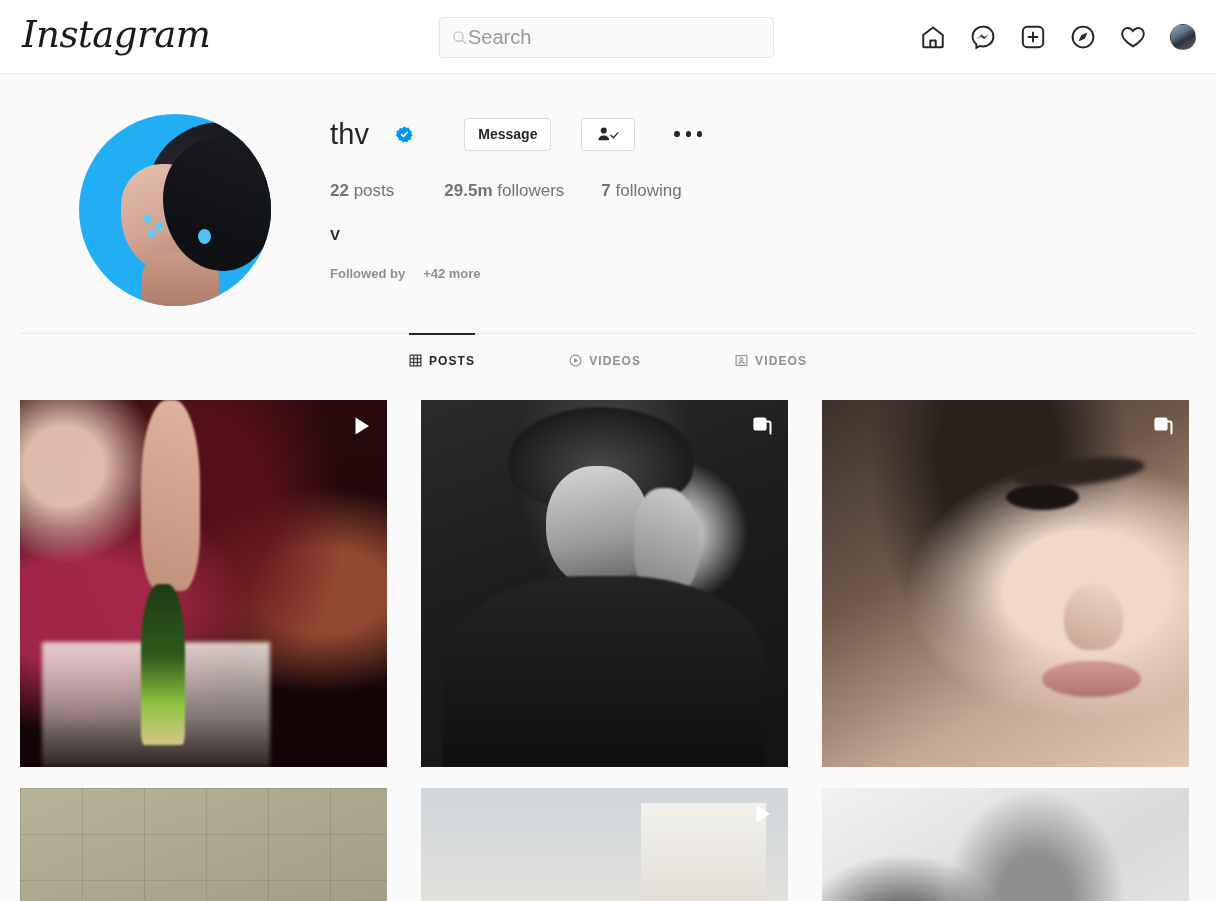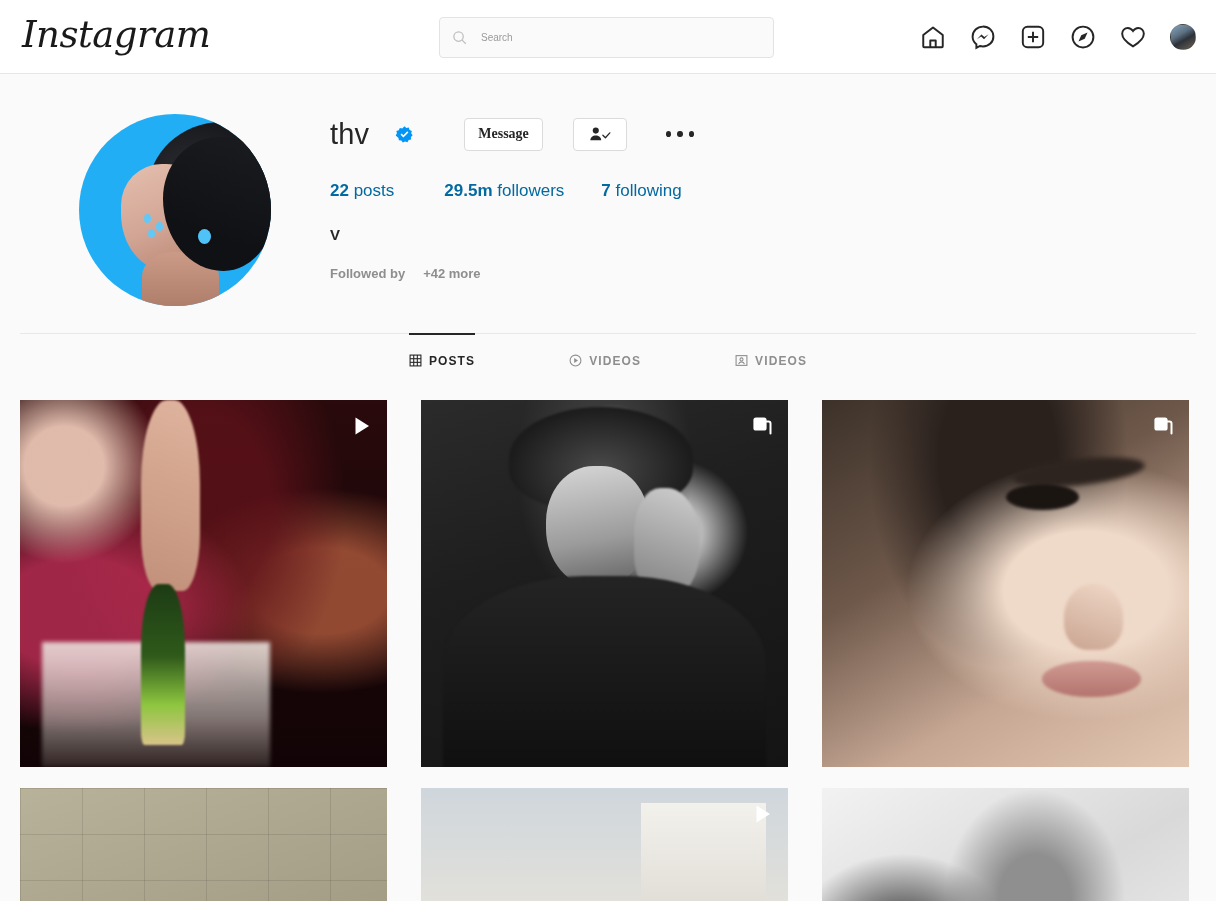--- a/index.html
+++ b/index.html
@@ -35,22 +35,22 @@
     background: #fafafa;
     border: 1px solid #e3e3e3;
     border-radius: 4px;
     display: flex; align-items: center;
     padding: 0 12px;
   }
   .search-icon { width: 15px; height: 15px; flex: 0 0 auto; opacity: .55; }
   .search-input {
     border: 0; outline: 0; background: transparent;
     font-family: "Liberation Sans", sans-serif;
-    font-size: 10px; color: #737373;
-    margin-left: 14px; width: 270px;
+    font-size: 20px; color: #737373;
+    margin-left: 1px; width: 270px;
   }
   .search-input::placeholder { color: #9a9a9a; }
   .navicons {
     position: absolute; right: 20px; top: 0;
     height: 74px; display: flex; align-items: center; gap: 24px;
   }
   .navicon { width: 26px; height: 26px; display: block; cursor: pointer; }
   .avatar-nav {
     width: 26px; height: 26px; border-radius: 50%;
     overflow: hidden; cursor: pointer;
@@ -118,35 +118,35 @@
   }
   .verified { width: 19px; height: 19px; margin-left: 10px; flex: 0 0 auto; }
   .btn {
     height: 33px; padding: 0 13px;
     background: #ffffff; border: 1px solid #dbdbdb; border-radius: 4px;
     font-family: "Liberation Sans", sans-serif;
     font-size: 14px; font-weight: 600; color: #262626;
     display: inline-flex; align-items: center; justify-content: center;
     cursor: pointer;
   }
-  .btn-message { margin-left: 34px; font-family: Liberation Serif, serif; }
+  .btn-message { margin-left: 34px; }
   .btn-following { margin-left: 14px; width: 54px; padding: 0; }
   .btn-following svg { width: 22px; height: 16px; }
   .more-btn {
     margin-left: 20px; width: 34px; height: 30px;
     display: inline-flex; align-items: center; justify-content: center;
     cursor: pointer; background: none; border: 0;
   }
   .more-btn span {
     width: 6px; height: 6px; border-radius: 50%; background: #262626;
     display: block; margin: 0 3px;
   }
 
   .stats { display: flex; align-items: baseline; margin-top: 27px; }
-  .stat { font-size: 17px; color: #0369a1; margin-right: 0; }
+  .stat { font-size: 17px; color: #737373; margin-right: 0; }
   .stat b { font-weight: 700; }
   .stat.s2 { margin-left: 50px; text-align: center; }
   .stat.s3 { margin-left: 37px; }
 
   .bio { margin-top: 24px; font-size: 15px; font-weight: 700; color: #262626; line-height: 1.3; }
 
   .followed-by { margin-top: 21px; display: flex; align-items: flex-start; }
   .fb-label { font-size: 13px; color: #8e8e8e; font-weight: 600; }
   .fb-name {
     font-family: "DejaVu Sans", sans-serif;

